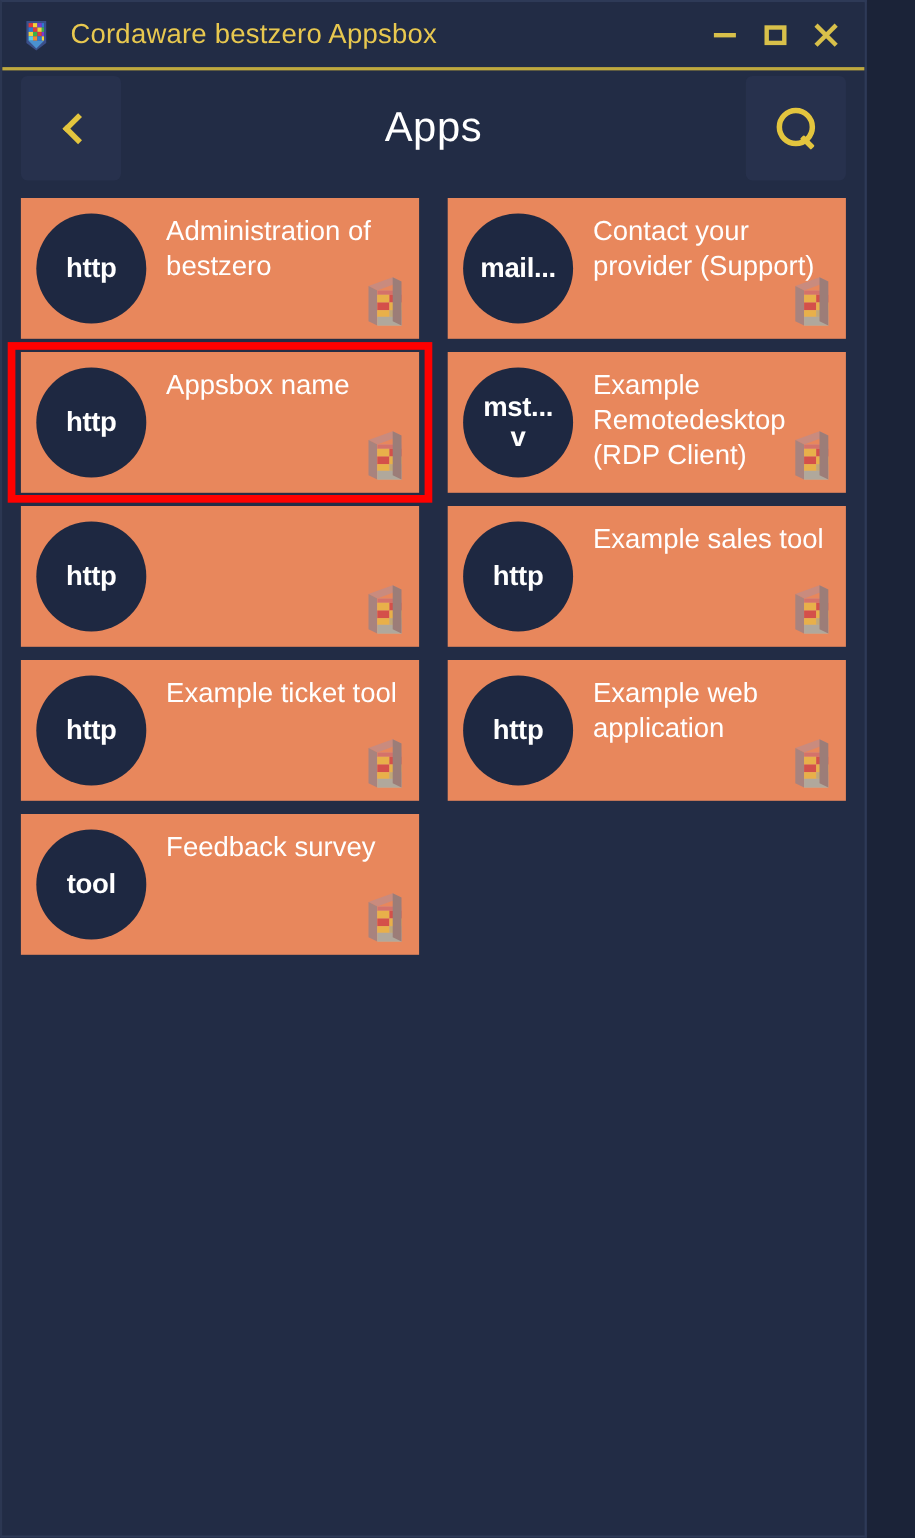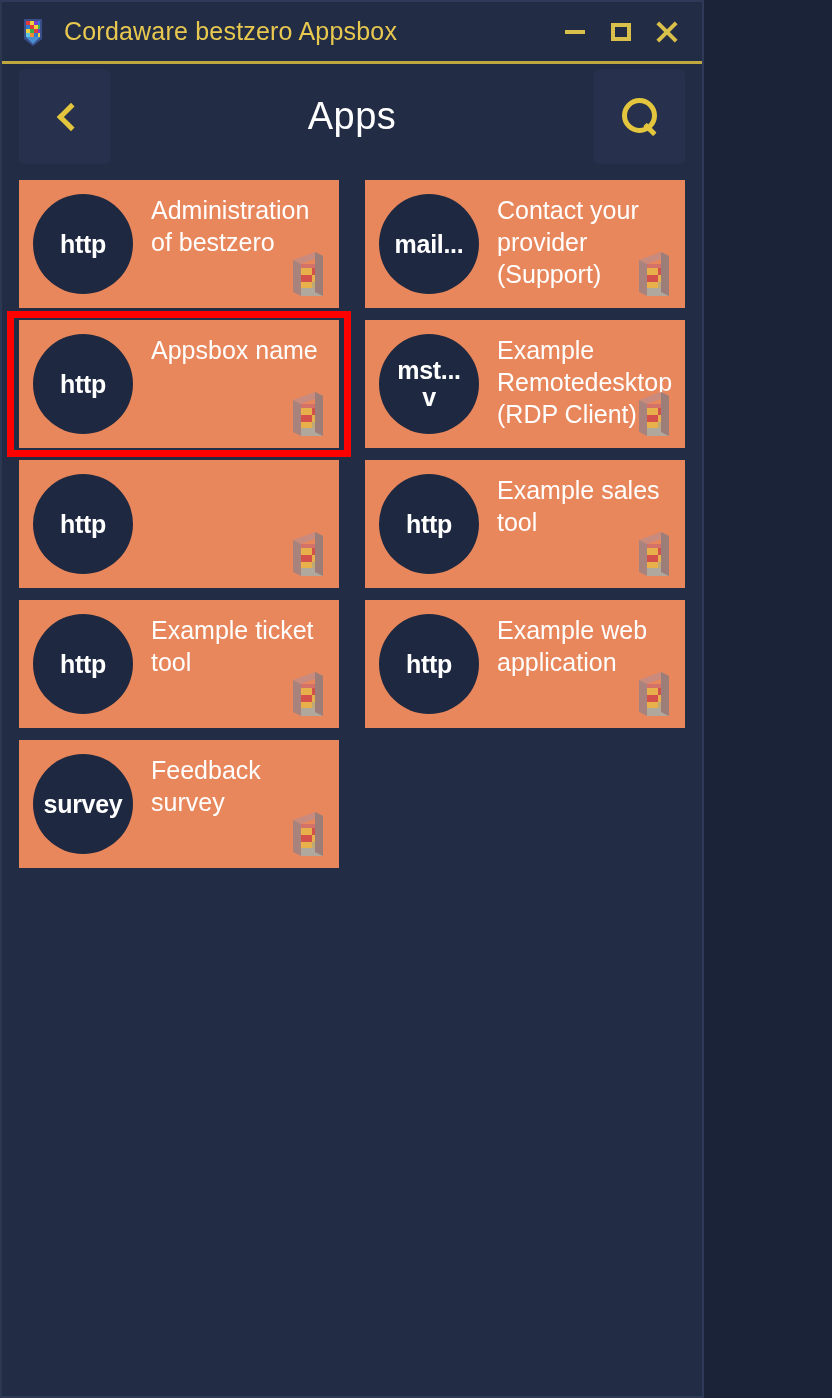--- a/index.html
+++ b/index.html
@@ -9,21 +9,21 @@
     width: 832px;
     height: 1398px;
     overflow: hidden;
     background: #1b2338;
     font-family: "Liberation Sans", sans-serif;
   }
 
   
   .window {
     position: relative;
-    width: 704px;
+    width: 788px;
     height: 1398px;
     background: #222c45;
     border: 2px solid #2e3a57;
     border-left-color: #35416080;
     overflow: hidden;
     display: flex;
     flex-direction: column;
   }
 
   
@@ -496,21 +496,21 @@
     <rect x="23" y="32" width="11" height="6" fill="#c0a878"></rect>
     <rect x="12" y="38" width="22" height="8" fill="#b0a89c"></rect>
     <polygon points="26,2 34,6 34,46 26,42" fill="#9c7d78"></polygon>
   </svg>
           </div>
     </div>
       </div>
       <div class="tile-cell">
     <div class="tile">
       <div class="tile-badge">
-        <span>survey</span>
+        <span>tool</span>
       </div>
       <div class="tile-label">Feedback survey</div>
       <div class="book-icon">
   <svg viewBox="0 0 36 48">
     <polygon points="4,10 26,2 34,6 12,14" fill="#c98b7e"></polygon>
     <polygon points="4,10 12,14 12,46 4,42" fill="#a8837e"></polygon>
     <rect x="12" y="14" width="22" height="32" fill="#e0a87e"></rect>
     <rect x="12" y="14" width="22" height="4" fill="#d4726a"></rect>
     <rect x="12" y="18" width="11" height="7" fill="#e8b04a"></rect>
     <rect x="23" y="18" width="11" height="7" fill="#d4504a"></rect>

